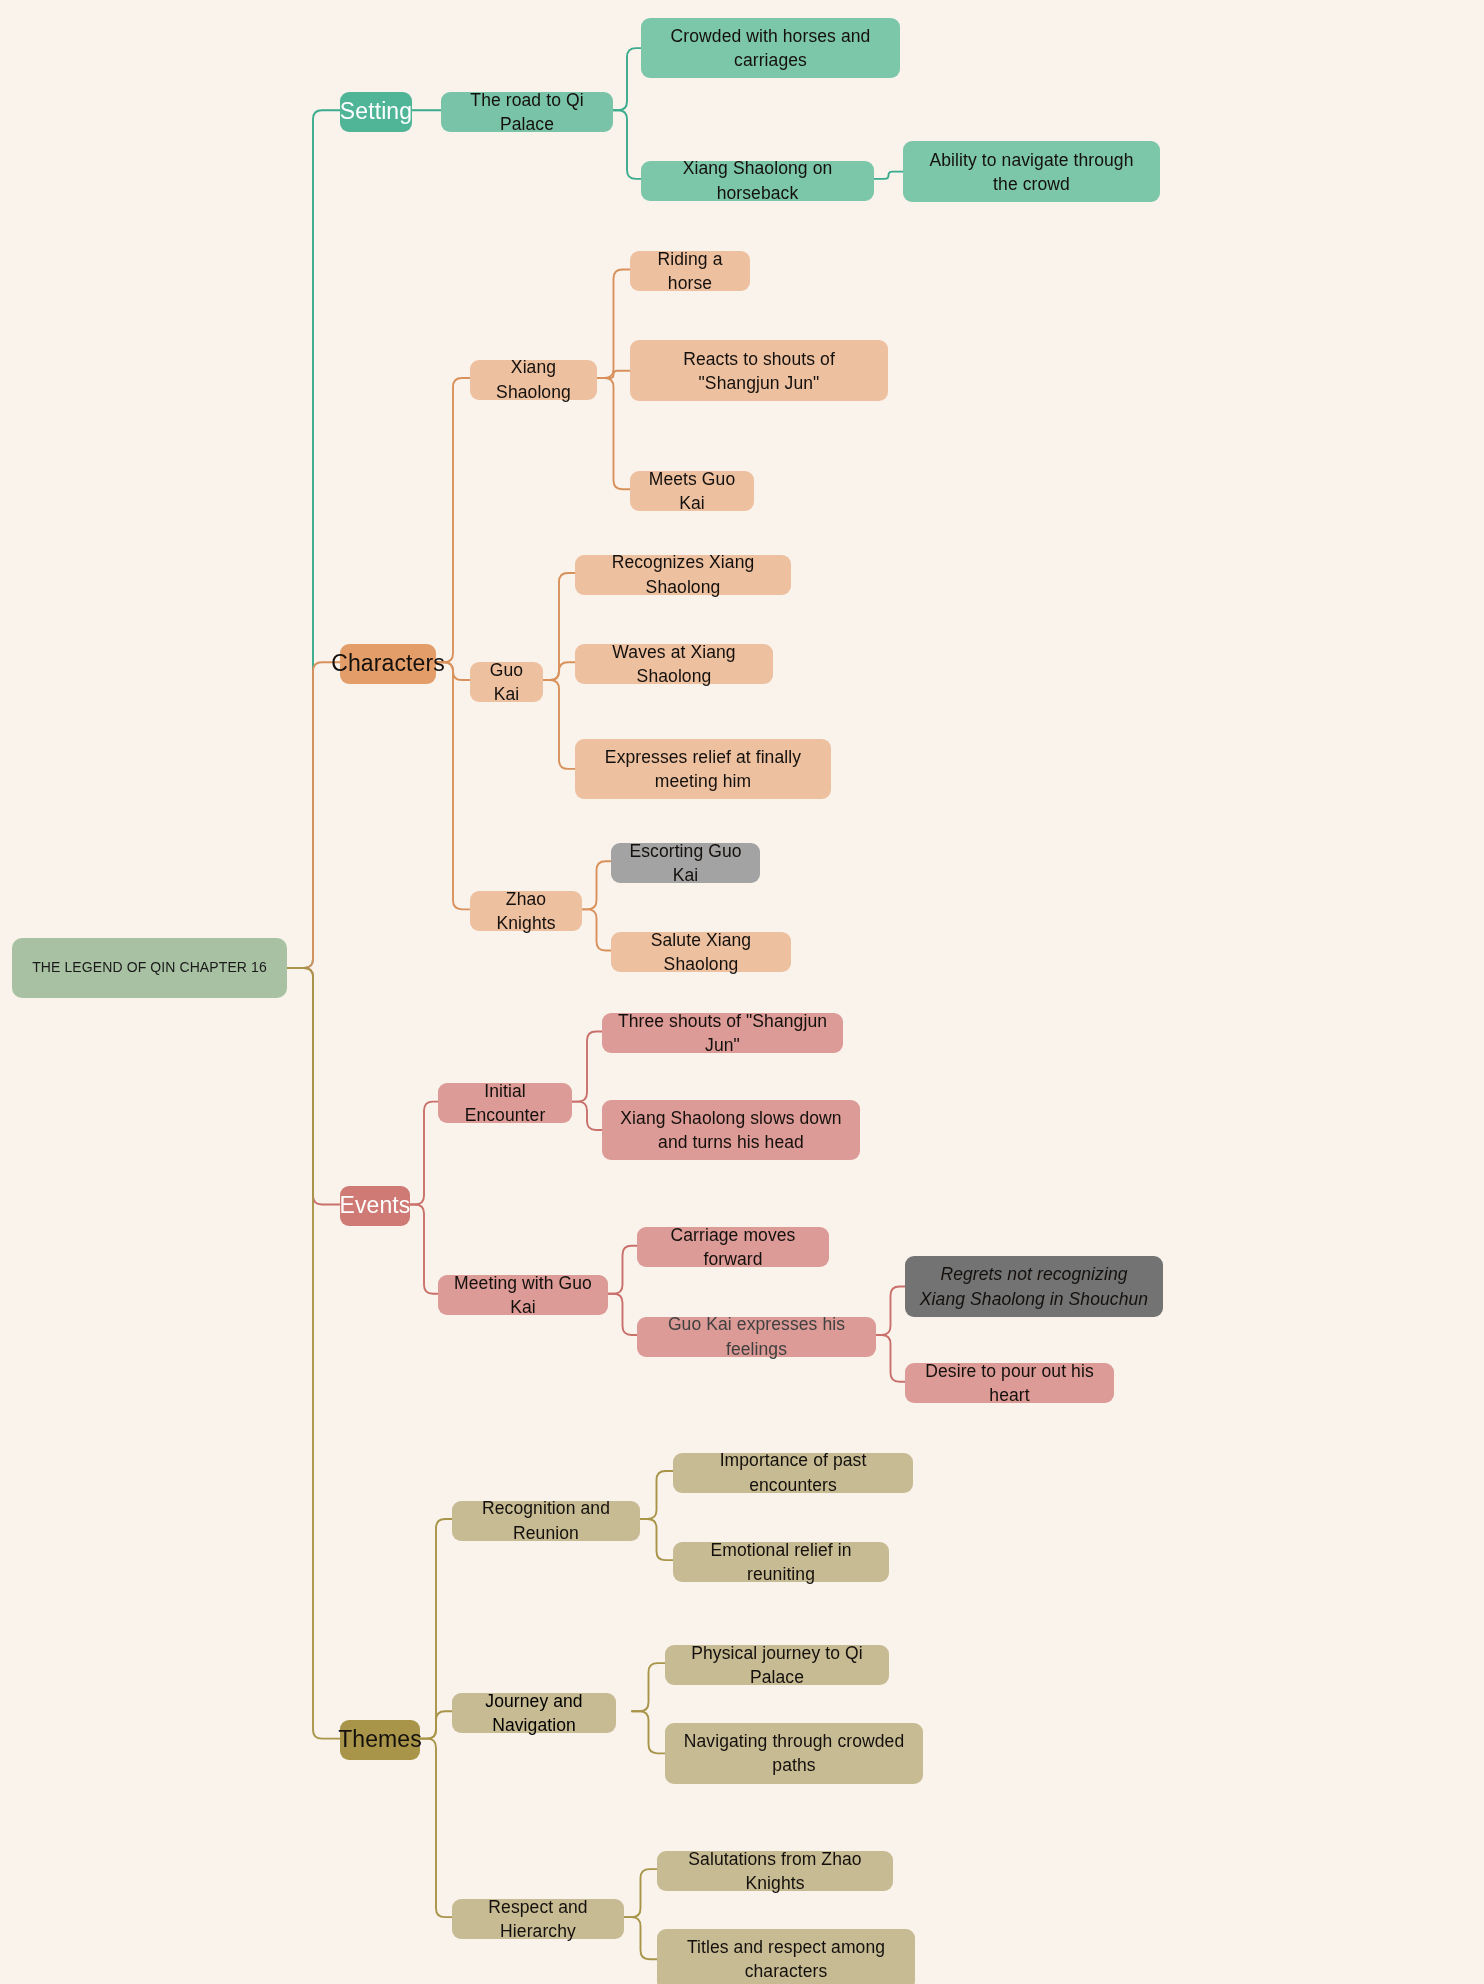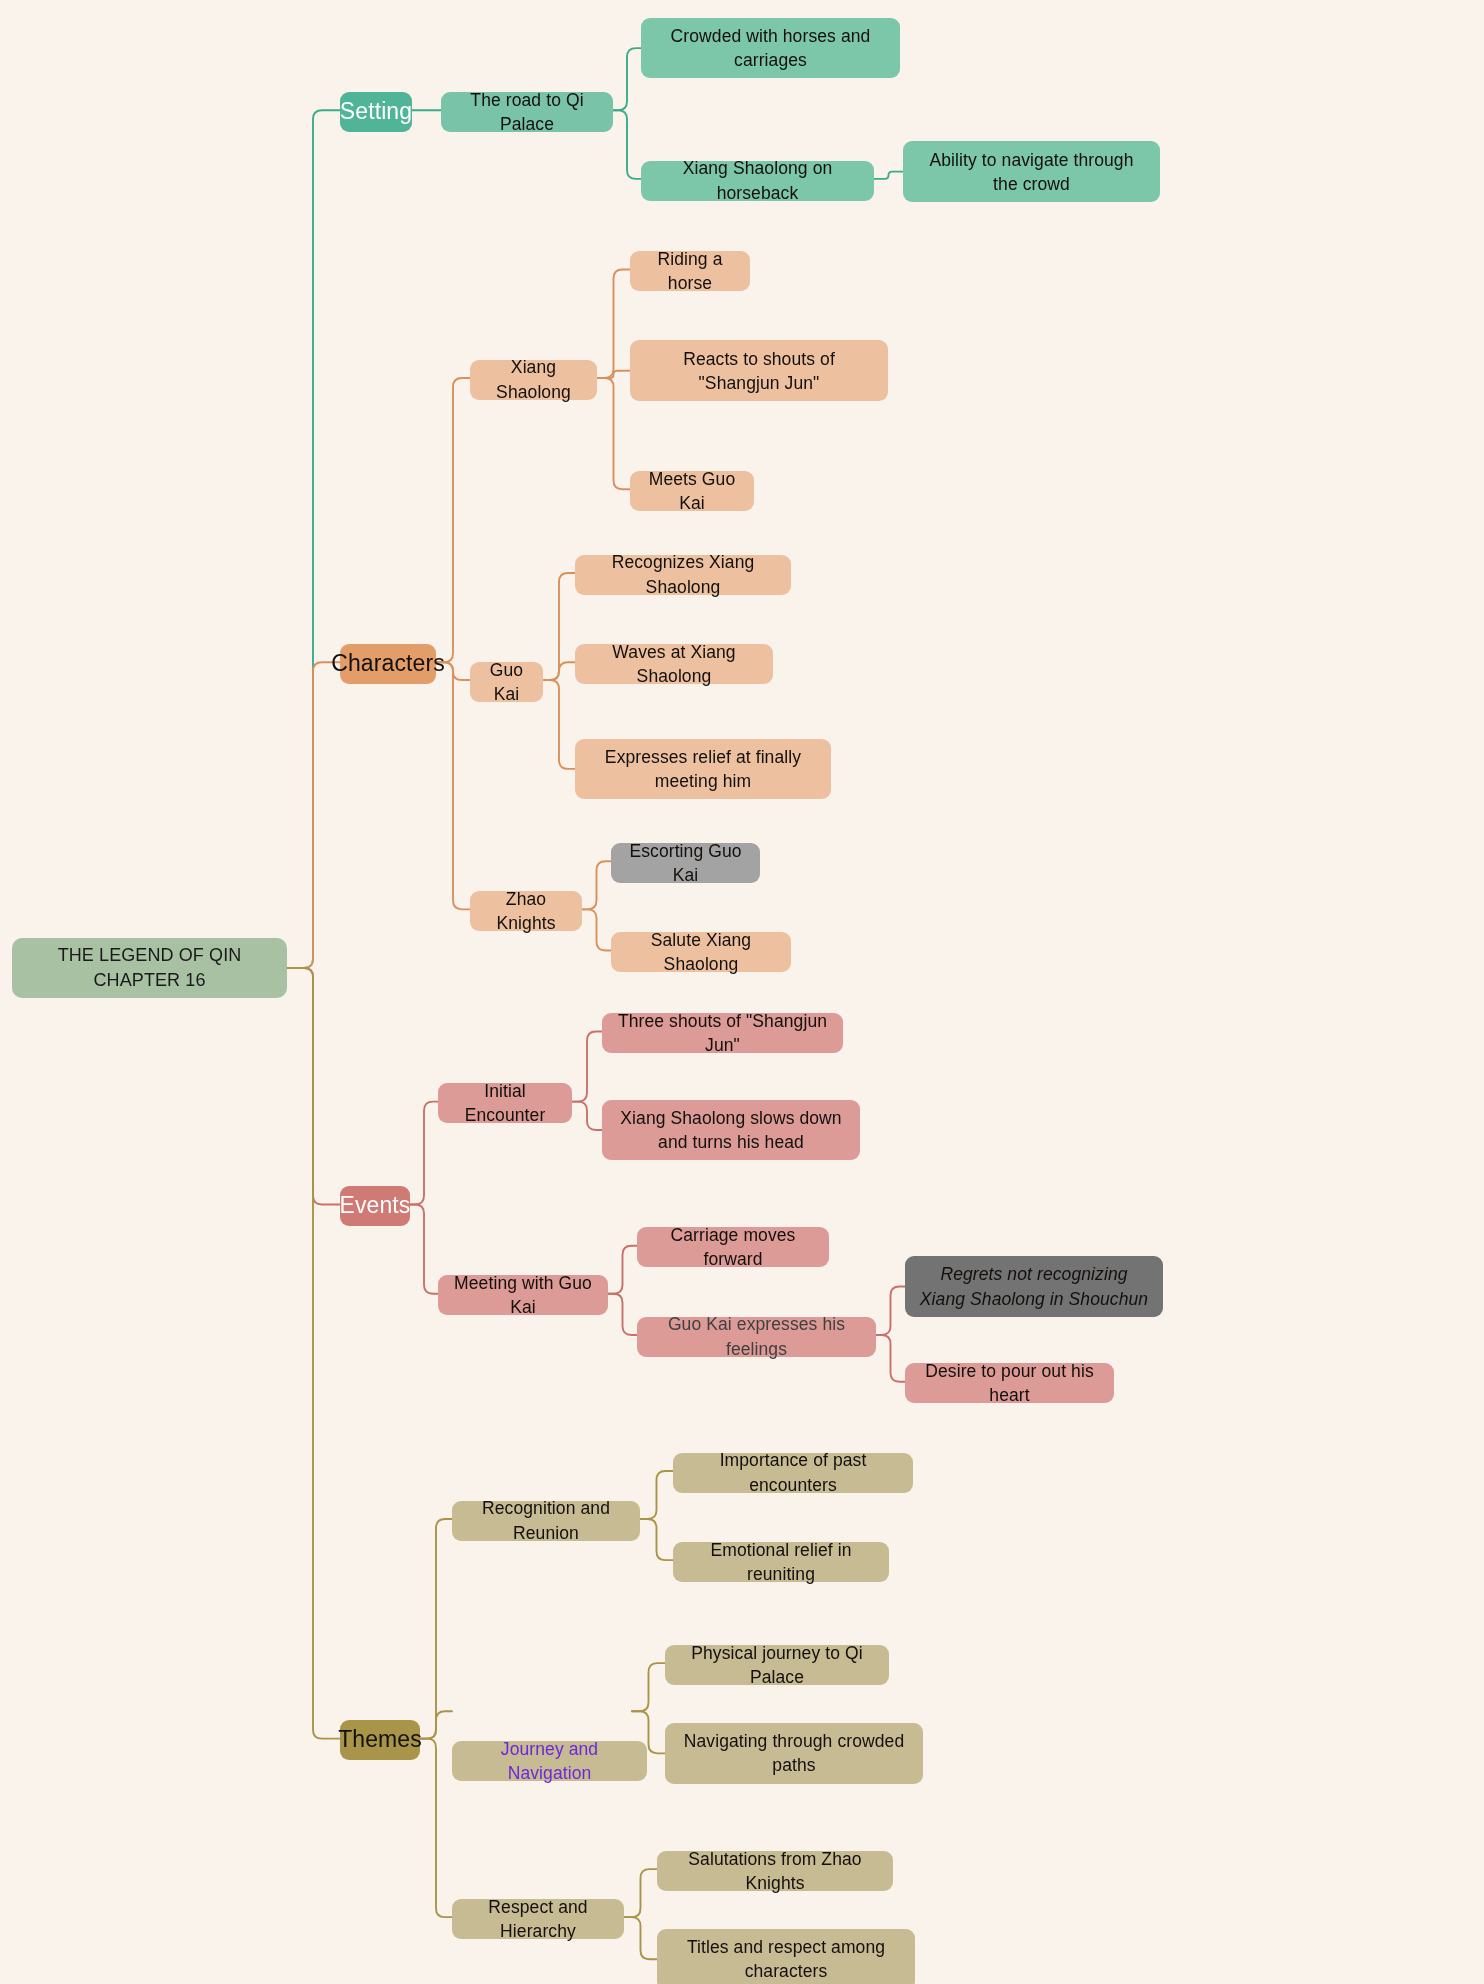--- a/index.html
+++ b/index.html
@@ -18,21 +18,21 @@
     border-radius:9px;
     display:flex;align-items:center;justify-content:center;
     text-align:center;
     line-height:1.38;
     color:#14100d;
     padding:20px 12px;
     font-size:17.5px;
     letter-spacing:.1px;
     z-index:2;
   }
-  .node.root{font-size:18px;color:#1a1a1a;border-radius:10px;}
+  .node.root{font-size:14px;color:#1a1a1a;border-radius:10px;}
   .node.lvl1{font-size:23px;}
 </style>
 </head>
 <body>
 
 <div id="mindmap">
   <svg class="links" id="links" viewBox="0 0 1484 1984">
       <path d="M 287 968.0070588235294 L 304 968.0070588235294 Q 313 968.0070588235294 313 959.0070588235294 L 313 119.2726643598616 Q 313 110.2726643598616 322 110.2726643598616 L 340 110.2726643598616" fill="none" stroke="#3aab8c" stroke-width="1.9" stroke-linecap="round"></path>
       <path d="M 412 110.2726643598616 L 441 110.2726643598616" fill="none" stroke="#3aab8c" stroke-width="1.9" stroke-linecap="round"></path>
       <path d="M 613 110.2726643598616 L 618 110.2726643598616 Q 627 110.2726643598616 627 101.2726643598616 L 627 57.09010380622837 Q 627 48.09010380622837 636 48.09010380622837 L 641 48.09010380622837" fill="none" stroke="#3aab8c" stroke-width="1.9" stroke-linecap="round"></path>
@@ -156,21 +156,21 @@
     </div>
     <div class="node " style="left: 452px; top: 1500.58px; width: 188px; height: 36.8px; background: rgb(199, 187, 147); color: rgb(20, 16, 13);">
       <span>Recognition and Reunion</span>
     </div>
     <div class="node " style="left: 673px; top: 1452.53px; width: 240px; height: 36.8px; background: rgb(199, 187, 147); color: rgb(20, 16, 13);">
       <span>Importance of past encounters</span>
     </div>
     <div class="node " style="left: 673px; top: 1541.77px; width: 216px; height: 36.8px; background: rgb(199, 187, 147); color: rgb(20, 16, 13);">
       <span>Emotional relief in reuniting</span>
     </div>
-    <div class="node " style="left: 452px; top: 1692.8px; width: 195px; height: 36.8px; background: rgb(199, 187, 147); color: #6d28d9; margin-top: 48px;">
+    <div class="node " style="left: 452px; top: 1692.8px; width: 164px; height: 36.8px; background: rgb(199, 187, 147); color: #000000;">
       <span>Journey and Navigation</span>
     </div>
     <div class="node " style="left: 665px; top: 1644.75px; width: 224px; height: 36.8px; background: rgb(199, 187, 147); color: rgb(20, 16, 13);">
       <span>Physical journey to Qi Palace</span>
     </div>
     <div class="node " style="left: 665px; top: 1723.01px; width: 258px; height: 60.72px; background: rgb(199, 187, 147); color: rgb(20, 16, 13);">
       <span>Navigating through crowded paths</span>
     </div>
     <div class="node " style="left: 452px; top: 1898.75px; width: 172px; height: 36.8px; background: rgb(199, 187, 147); color: rgb(20, 16, 13);">
       <span>Respect and Hierarchy</span>

